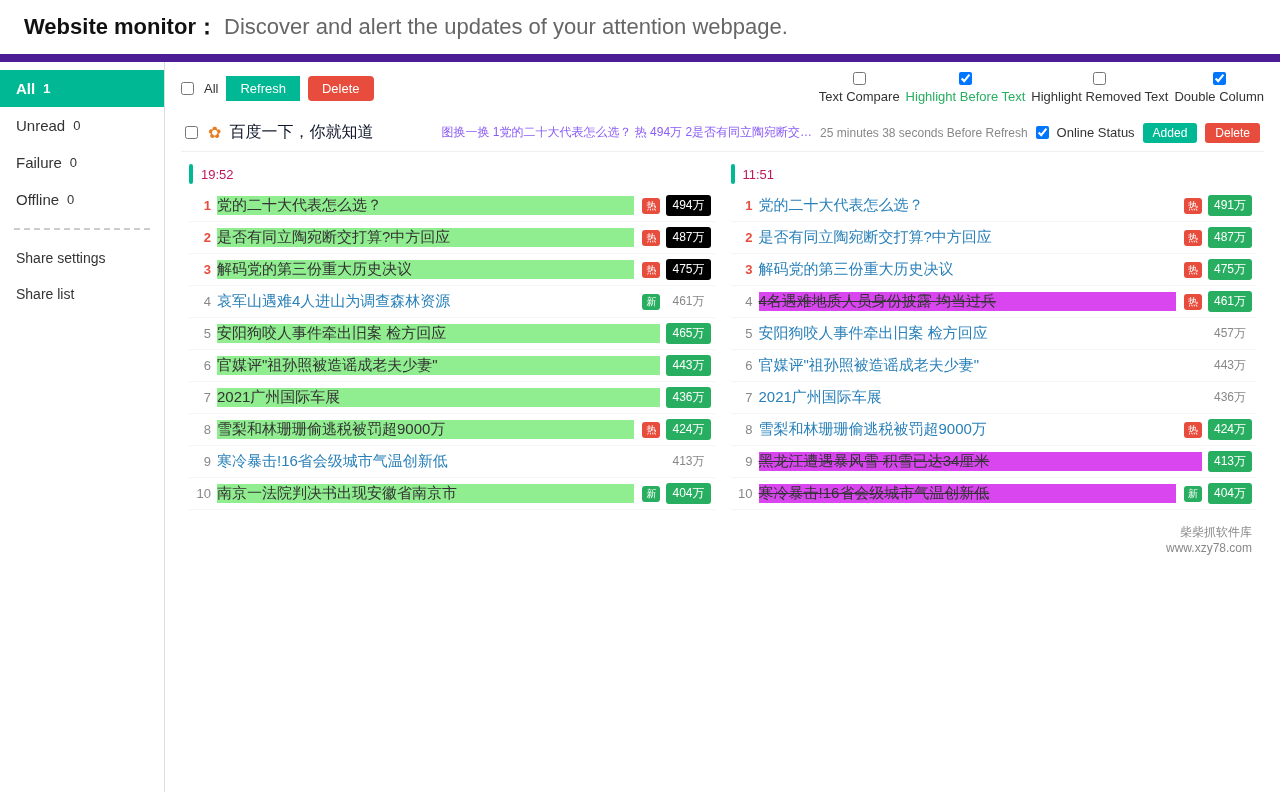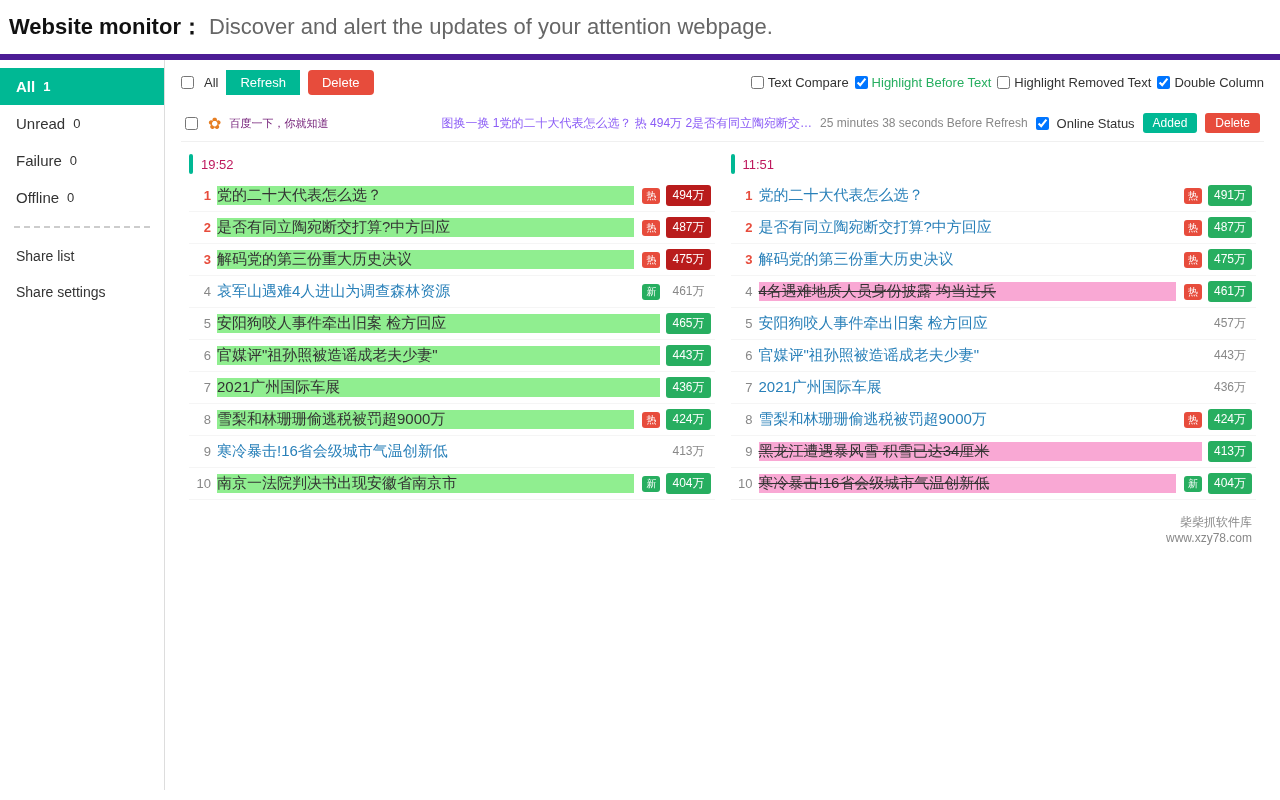--- a/index.html
+++ b/index.html
@@ -1,20 +1,20 @@
 <!DOCTYPE html>
 <html><head>
   <meta charset="utf-8">
   <style>
     * { box-sizing: border-box; margin: 0; padding: 0; }
     body { font-family: Arial, sans-serif; font-size: 13px; background: #fff; color: #333; }
     
     .header {
-      padding: 12px 9px;
-      border-bottom: 6px solid #4c1d95;
+      padding: 12px 24px;
+      border-bottom: 8px solid #4c1d95;
     }
     .header-title {
       font-size: 22px;
       font-weight: bold;
       color: #111;
     }
     .header-subtitle { color: #666; font-size: 22px; font-weight: normal; }
     
     .layout { display: flex; height: calc(100vh - 70px); }
     
@@ -80,31 +80,31 @@
       cursor: pointer;
       font-size: 13px;
     }
     .toolbar-right {
       margin-left: auto;
       display: flex;
       align-items: center;
       gap: 6px;
       font-size: 13px;
     }
-    .toolbar-right label { display: flex; align-items: center; gap: 4px; }
+    .toolbar-right label { display: flex; align-items: center; gap: 4px; flex-direction: column; }
     
     .site-row {
       display: flex;
       align-items: center;
       padding: 8px 4px;
       border-bottom: 1px solid #f0f0f0;
       gap: 8px;
     }
     .site-row .site-icon { color: #e67e22; font-size: 16px; }
-    .site-name { font-size: 11px; color: #701a75; flex: 1; }
+    .site-name { font-size: 16px; color: #0f172a; flex: 1; }
     .site-preview { color: #8b5cf6; font-size: 12px; }
     .site-meta { font-size: 12px; color: #888; margin-left: auto; white-space: nowrap; }
     .btn-edit {
       background: #00b894;
       color: #fff;
       border: none;
       padding: 3px 10px;
       border-radius: 3px;
       cursor: pointer;
       font-size: 12px;
@@ -141,25 +141,25 @@
       display: flex;
       align-items: center;
       padding: 5px 4px;
       gap: 6px;
       border-bottom: 1px solid #f5f5f5;
     }
     .rank-num { width: 18px; text-align: right; font-size: 13px; color: #888; }
     .rank-num.top3 { color: #e74c3c; font-weight: bold; }
     .rank-title { font-size: 15px; color: #2980b9; cursor: pointer; flex: 1; }
     .rank-title.highlight-added { background: #90ee90; color: #333; }
-    .rank-title.highlight-removed { background: #f9a8d4; color: #333; text-decoration: line-through; }
+    .rank-title.highlight-removed { background: #d946ef; color: #333; text-decoration: line-through; }
     .tag-hot { background: #e74c3c; color: #fff; font-size: 10px; padding: 1px 4px; border-radius: 3px; margin-left: 2px; }
     .tag-new { background: #27ae60; color: #fff; font-size: 10px; padding: 1px 4px; border-radius: 3px; margin-left: 2px; }
     .rank-count { font-size: 12px; color: #fff; background: #27ae60; padding: 2px 6px; border-radius: 3px; white-space: nowrap; }
-    .rank-count.red { background: #b91c1c; }
+    .rank-count.red { background: #000000; }
     .rank-count.plain { background: none; color: #888; }
     
     .footer-brand {
       text-align: right;
       padding: 6px 12px;
       font-size: 12px;
       color: #888;
     }
     
     .checkbox-inline { margin-right: 2px; }
@@ -187,24 +187,24 @@
     <div class="sidebar-item">
       <span>Failure</span>
       <span class="badge">0</span>
     </div>
     <div class="sidebar-item">
       <span>Offline</span>
       <span class="badge">0</span>
     </div>
     <hr class="sidebar-divider">
     <div class="sidebar-link">
+      <span>Share settings</span>
+    </div>
+    <div class="sidebar-link">
       <span>Share list</span>
-    </div>
-    <div class="sidebar-link">
-      <span>Share settings</span>
     </div>
   </div>
 
   <div class="main">
 
     <div class="toolbar">
       <input type="checkbox" class="checkbox-inline" style="">
       <label>
           <span>All</span>
         </label>

